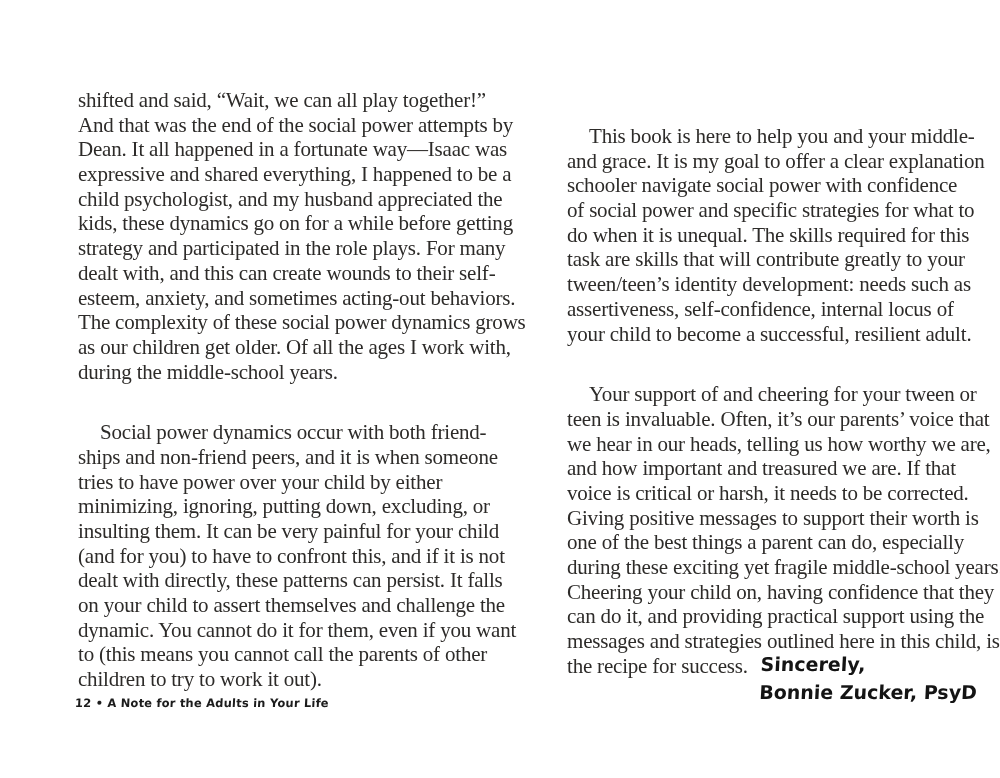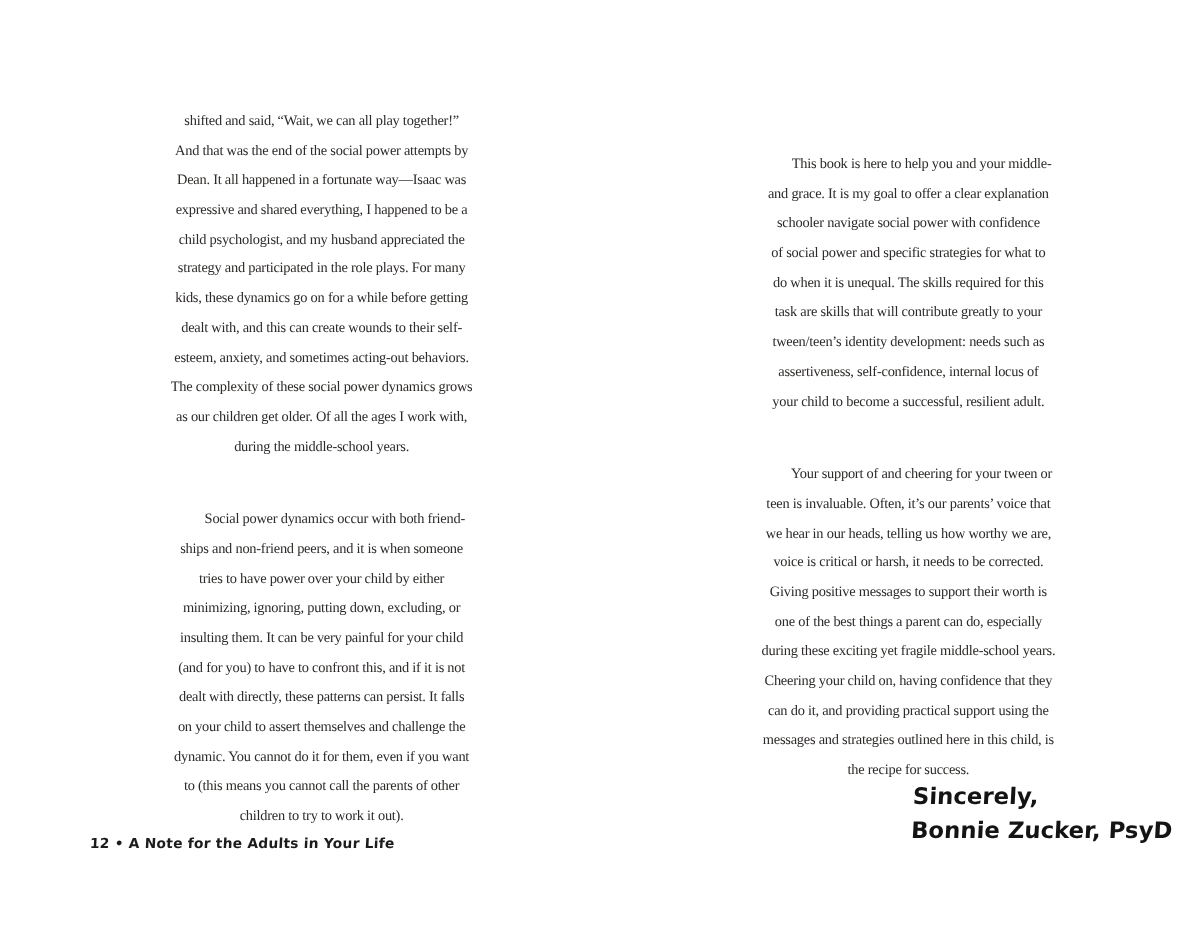--- a/index.html
+++ b/index.html
@@ -12,24 +12,23 @@
     width: 1000px;
     height: 778px;
     overflow: hidden;
     font-family: "Liberation Serif", serif;
     color: #2d2b29;
   }
   .column {
     position: absolute;
     top: 88px;
     width: 380px;
-    font-size: 12px;
+    font-size: 21px;
     line-height: 24.7px;
     letter-spacing: -0.2px;
-    text-align: center;
   }
   .column.left  { left: 78px; }
   .column.right { left: 567px; }
   .para { margin: 0; }
   .line {
     white-space: nowrap;
     height: 24.7px;
   }
   .para.indent .line.first { padding-left: 22px; margin-top: 36px; }
   .page-footer {
@@ -61,22 +60,22 @@
 <div>
 
   <section class="column left">
     <div>
         <div class="para">
           <div class="line first">shifted and said, “Wait, we can all play together!”</div>
           <div class="line">And that was the end of the social power attempts by</div>
           <div class="line">Dean. It all happened in a fortunate way—Isaac was</div>
           <div class="line">expressive and shared everything, I happened to be a</div>
           <div class="line">child psychologist, and my husband appreciated the</div>
+          <div class="line">kids, these dynamics go on for a while before getting</div>
           <div class="line">strategy and participated in the role plays. For many</div>
-          <div class="line">kids, these dynamics go on for a while before getting</div>
           <div class="line">dealt with, and this can create wounds to their self-</div>
           <div class="line">esteem, anxiety, and sometimes acting-out behaviors.</div>
           <div class="line">The complexity of these social power dynamics grows</div>
           <div class="line">as our children get older. Of all the ages I work with,</div>
           <div class="line">during the middle-school years.</div>
         </div>
         <div class="para indent">
           <div class="line first">Social power dynamics occur with both friend-</div>
           <div class="line">ships and non-friend peers, and it is when someone</div>
           <div class="line">tries to have power over your child by either</div>
@@ -102,20 +101,21 @@
           <div class="line">do when it is unequal. The skills required for this</div>
           <div class="line">task are skills that will contribute greatly to your</div>
           <div class="line">tween/teen’s identity development: needs such as</div>
           <div class="line">assertiveness, self-confidence, internal locus of</div>
           <div class="line">your child to become a successful, resilient adult.</div>
         </div>
         <div class="para indent">
           <div class="line first">Your support of and cheering for your tween or</div>
           <div class="line">teen is invaluable. Often, it’s our parents’ voice that</div>
           <div class="line">we hear in our heads, telling us how worthy we are,</div>
+          <div class="line">and how important and treasured we are. If that</div>
           <div class="line">voice is critical or harsh, it needs to be corrected.</div>
           <div class="line">Giving positive messages to support their worth is</div>
           <div class="line">one of the best things a parent can do, especially</div>
           <div class="line">during these exciting yet fragile middle-school years.</div>
           <div class="line">Cheering your child on, having confidence that they</div>
           <div class="line">can do it, and providing practical support using the</div>
           <div class="line">messages and strategies outlined here in this child, is</div>
           <div class="line">the recipe for success.</div>
         </div>
       </div>

